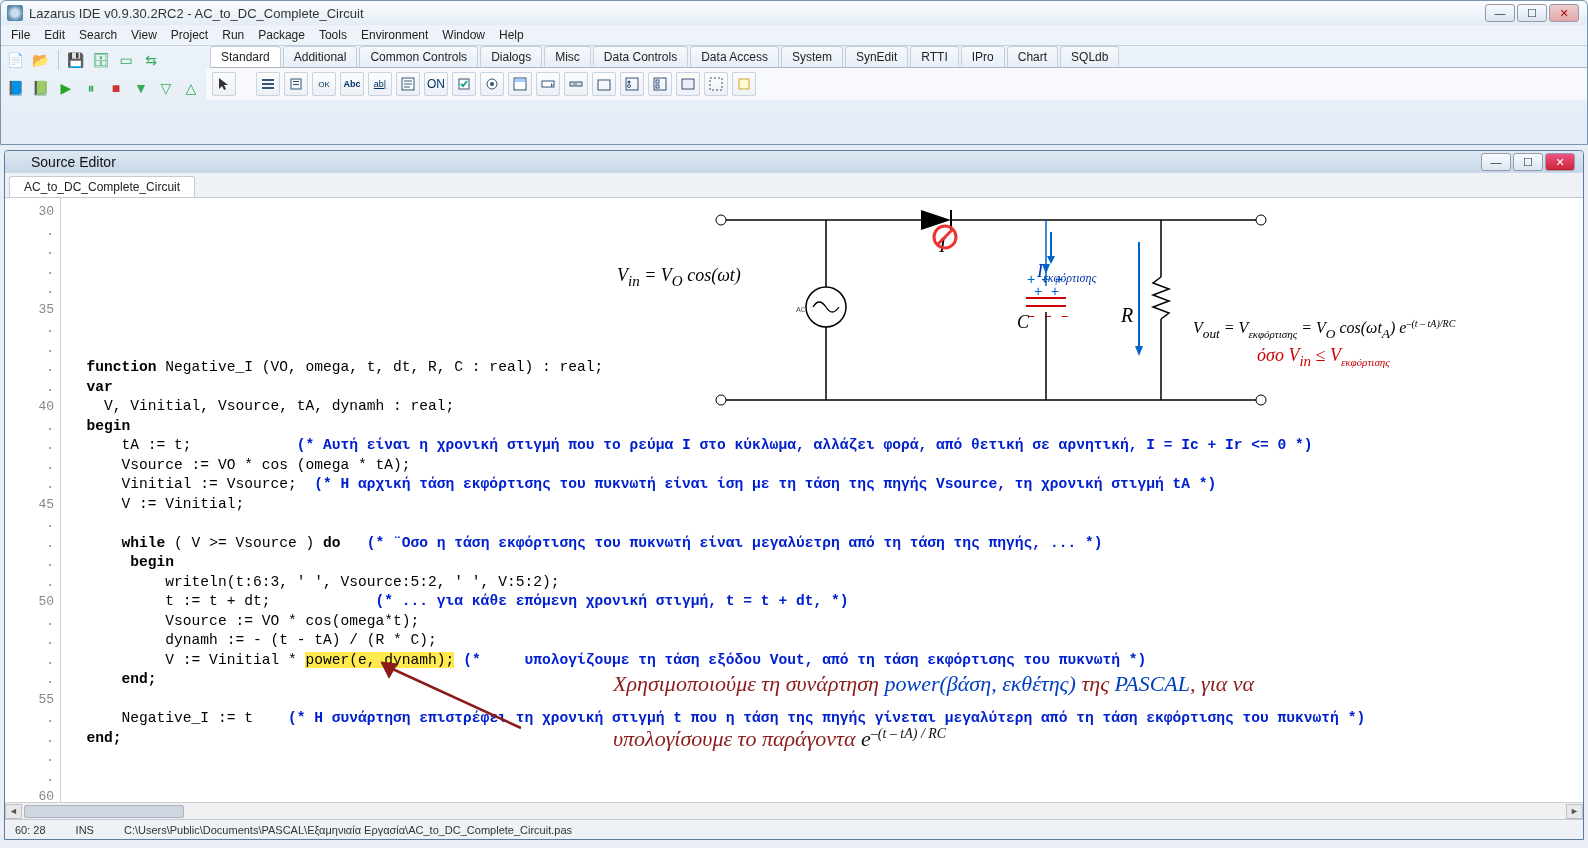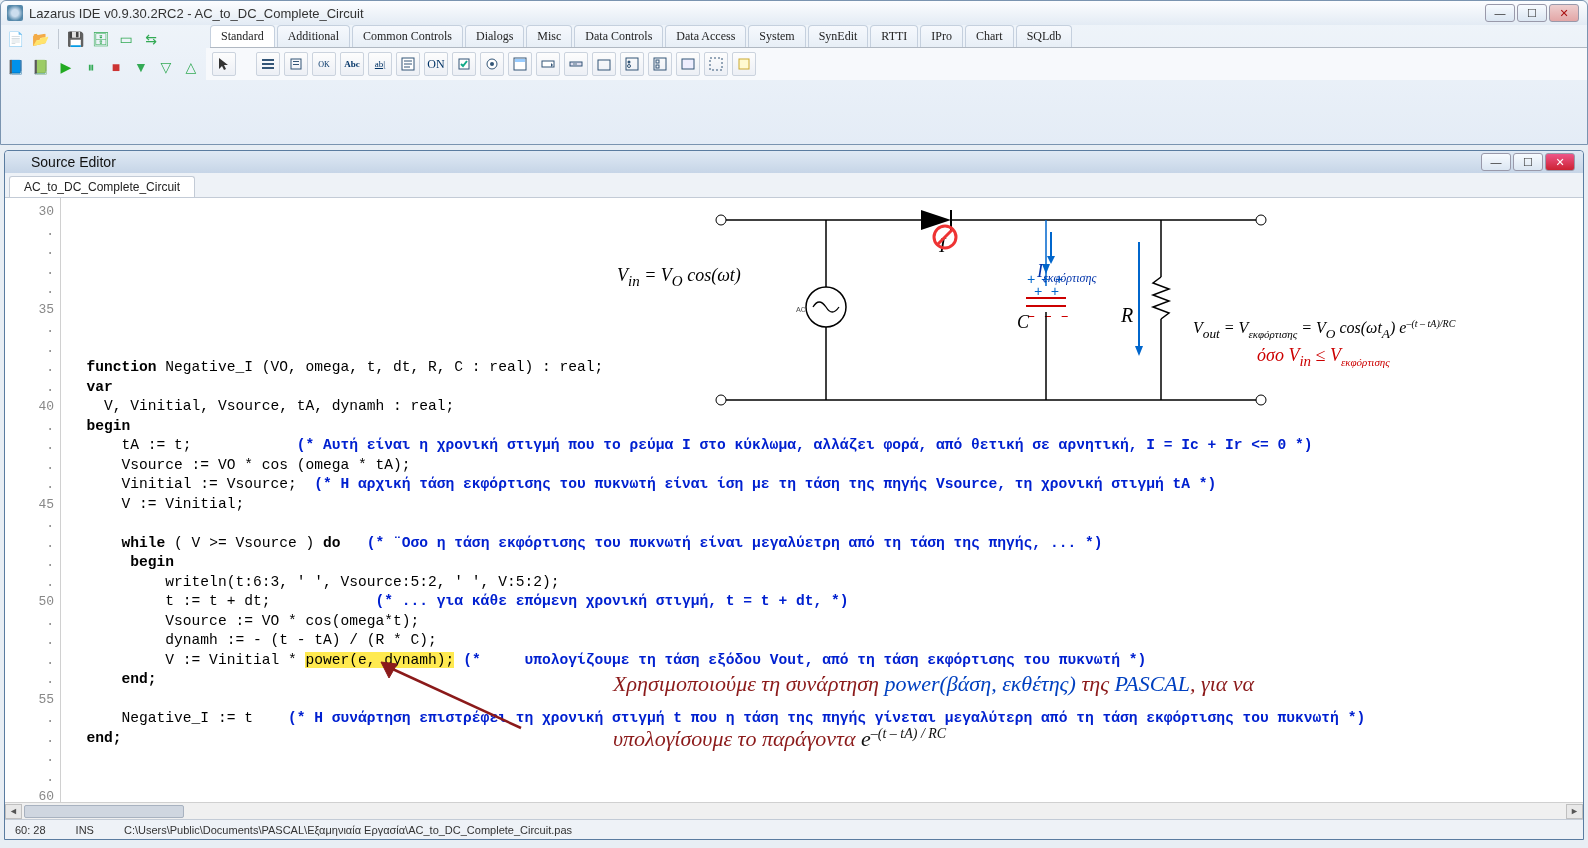--- a/index.html
+++ b/index.html
@@ -146,20 +146,33 @@
 <div class="ide-window">
   <div class="titlebar">
     <div class="lazarus-icon"></div>
     <span class="title">Lazarus IDE v0.9.30.2RC2 - AC_to_DC_Complete_Circuit</span>
     <div class="win-controls">
       <div class="win-btn">—</div>
       <div class="win-btn">☐</div>
       <div class="win-btn close">✕</div>
     </div>
   </div>
+  <div class="menubar">
+    <span>File</span>
+    <span>Edit</span>
+    <span>Search</span>
+    <span>View</span>
+    <span>Project</span>
+    <span>Run</span>
+    <span>Package</span>
+    <span>Tools</span>
+    <span>Environment</span>
+    <span>Window</span>
+    <span>Help</span>
+  </div>
   <div style="display:flex;">
     <div style="display:flex;flex-direction:column;">
       <div class="toolbar-row">
         <div class="tool-btn">📄</div>
         <div class="tool-btn">📂</div>
         <div class="sep"></div>
         <div class="tool-btn">💾</div>
         <div class="tool-btn">🗄</div>
         <div class="tool-btn">▭</div>
         <div class="tool-btn">⇆</div>
@@ -168,21 +181,21 @@
         <div class="tool-btn">📘</div>
         <div class="tool-btn">📗</div>
         <div class="tool-btn" style="color:#2a2;">▶</div>
         <div class="tool-btn">⏸</div>
         <div class="tool-btn" style="color:#c33;">■</div>
         <div class="tool-btn">▼</div>
         <div class="tool-btn">▽</div>
         <div class="tool-btn">△</div>
       </div>
     </div>
-    <div style="flex:1;font-family:Liberation Serif, serif;">
+    <div style="flex:1;">
       <div class="palette-tabs">
         <div class="palette-tab active">Standard</div>
         <div class="palette-tab">Additional</div>
         <div class="palette-tab">Common Controls</div>
         <div class="palette-tab">Dialogs</div>
         <div class="palette-tab">Misc</div>
         <div class="palette-tab">Data Controls</div>
         <div class="palette-tab">Data Access</div>
         <div class="palette-tab">System</div>
         <div class="palette-tab">SynEdit</div>

